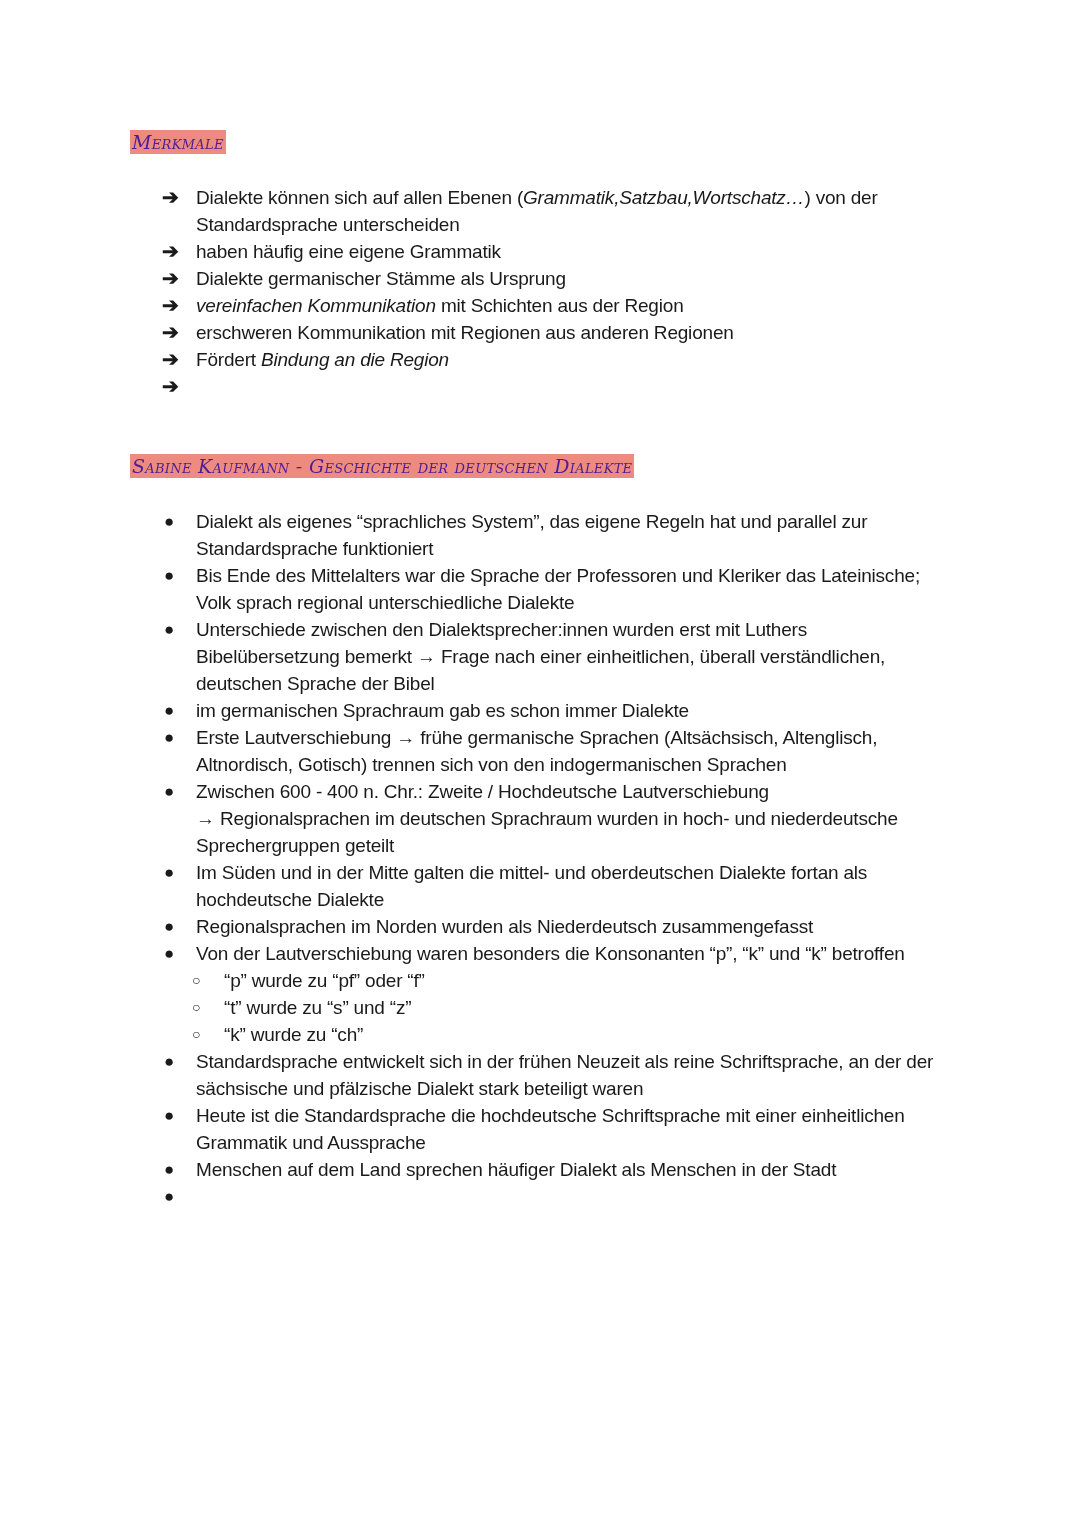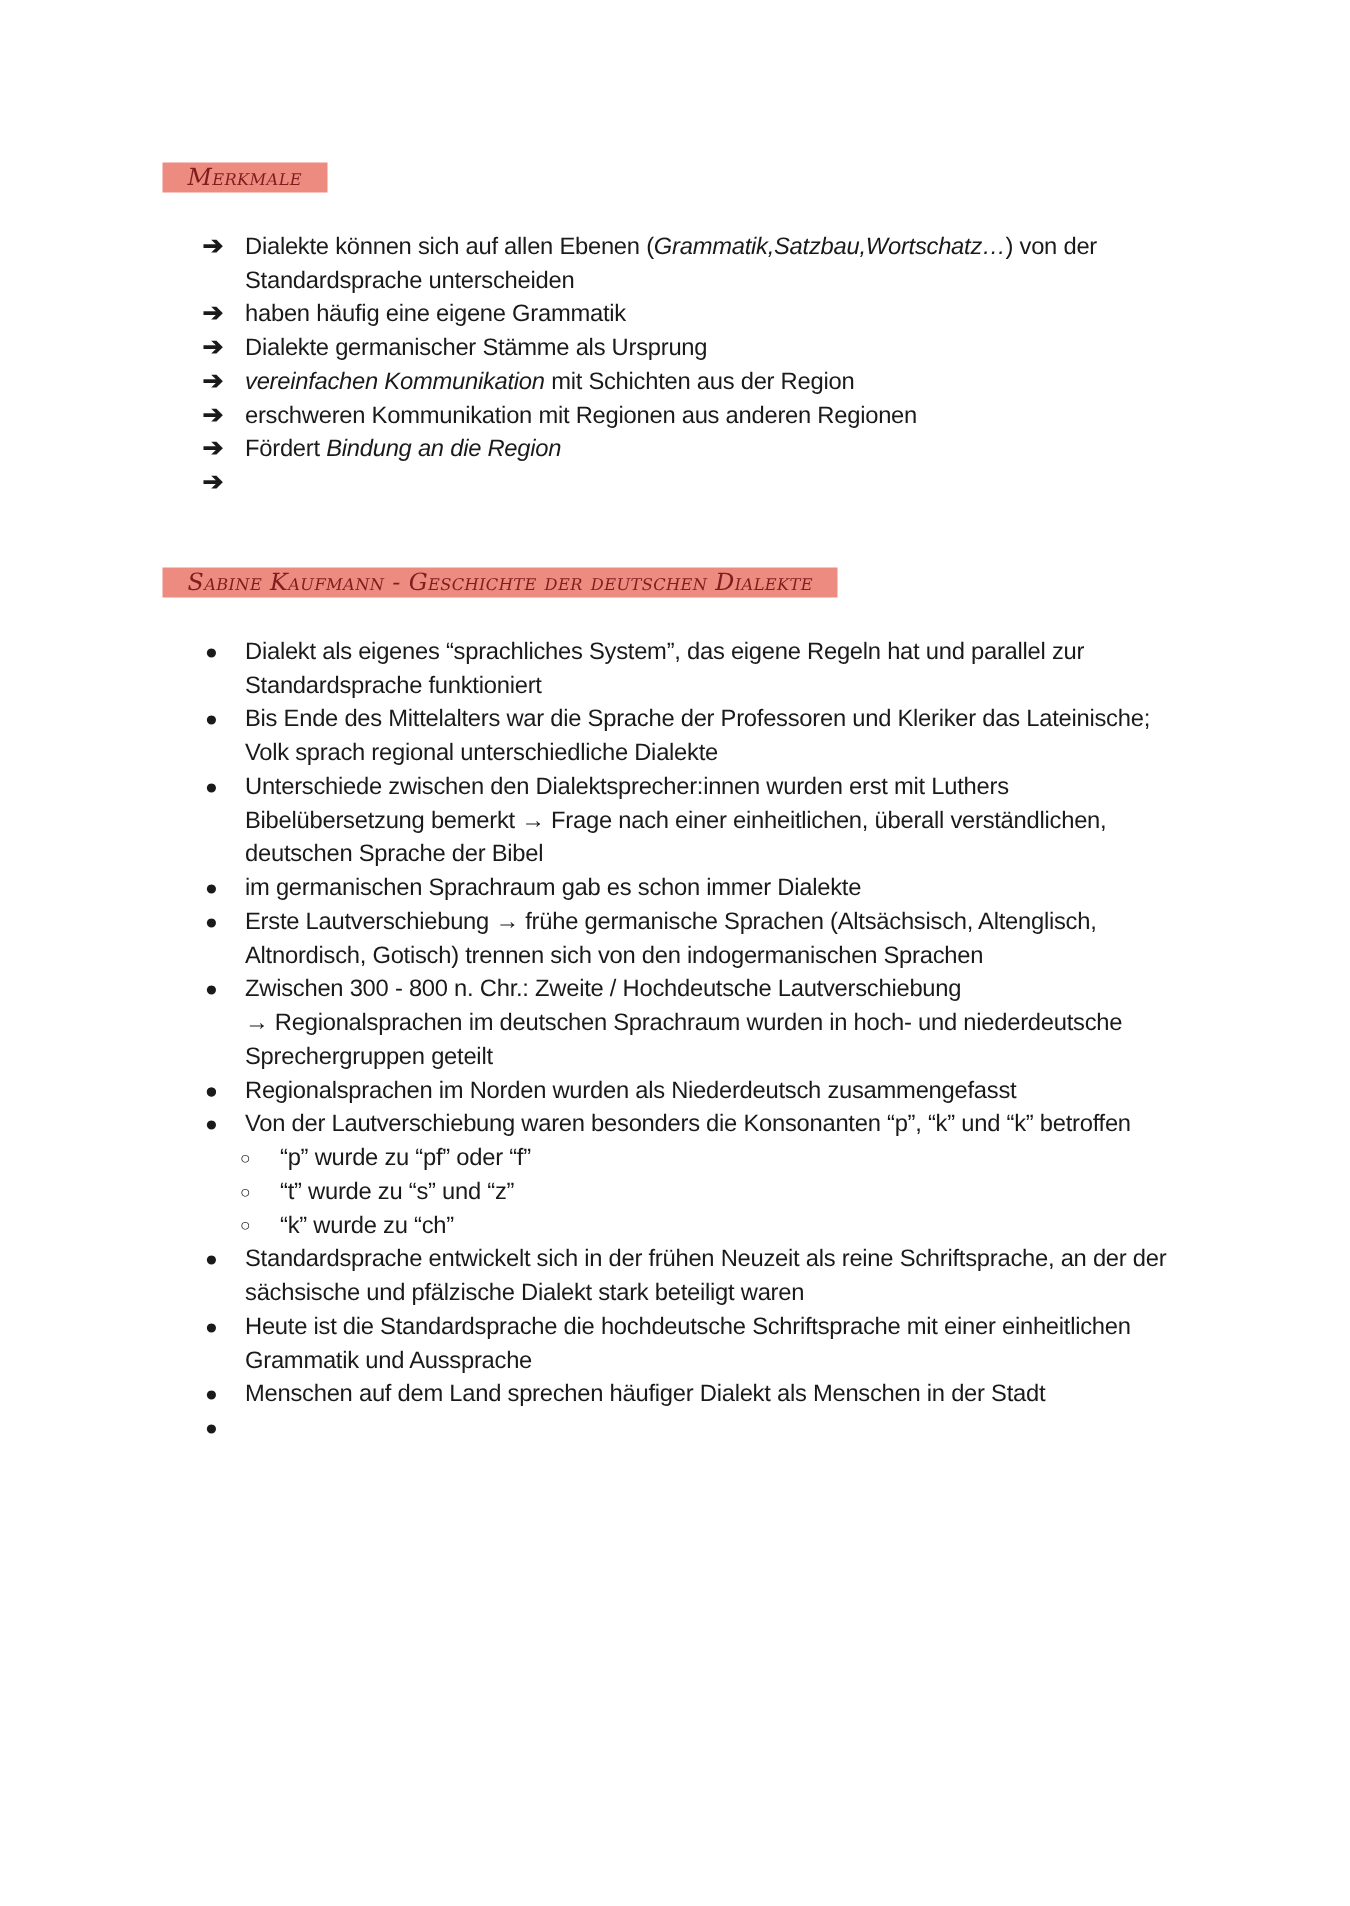--- a/index.html
+++ b/index.html
@@ -20,28 +20,28 @@
       left: 0;
       top: 0;
       width: 1080px;
       height: 1525px;
     }
     .heading {
       position: absolute;
       left: 130px;
       display: inline-block;
       background: #ee8b80;
-      color: #7f1d1d;
+      color: #4c1d95;
       font-family: "DejaVu Serif", serif;
       font-style: italic;
       font-variant: small-caps;
       font-size: 19px;
       letter-spacing: 0.3px;
       line-height: 24px;
-      padding: 0 20px;
+      padding: 0 2px;
       white-space: nowrap;
     }
     .h1 { top: 130px; }
     .h2 { top: 454px; }
     ul.list {
       position: absolute;
       left: 160px;
       margin: 0;
       padding: 0;
       list-style: none;
@@ -102,22 +102,22 @@
       <li><span class="marker">➔</span></li>
     </ul>
 
   <div class="heading h2">Sabine Kaufmann - Geschichte der deutschen Dialekte</div>
   <ul class="list list2">
       <li><span class="marker">●</span><span>Dialekt als eigenes “sprachliches System”, das eigene Regeln hat und parallel zur Standardsprache funktioniert</span></li>
       <li><span class="marker">●</span><span>Bis Ende des Mittelalters war die Sprache der Professoren und Kleriker das Lateinische; Volk sprach regional unterschiedliche Dialekte</span></li>
       <li><span class="marker">●</span><span>Unterschiede zwischen den Dialektsprecher:innen wurden erst mit Luthers Bibelübersetzung bemerkt → Frage nach einer einheitlichen, überall verständlichen, deutschen Sprache der Bibel</span></li>
       <li><span class="marker">●</span><span>im germanischen Sprachraum gab es schon immer Dialekte</span></li>
       <li><span class="marker">●</span><b>Erste Lautverschiebung</b><span> → frühe germanische Sprachen (Altsächsisch, Altenglisch, Altnordisch, Gotisch) trennen sich von den indogermanischen Sprachen</span></li>
-      <li><span class="marker">●</span><span>Zwischen 300 - 800 n. Chr.: </span><b>Zweite / Hochdeutsche Lautverschiebung</b><br><span>→ Regionalsprachen im deutschen Sprachraum wurden in hoch- und niederdeutsche Sprechergruppen geteilt</span></li>
-      <li><span class="marker">●</span></li>
+      <li><span class="marker">●</span><span>Zwischen 600 - 400 n. Chr.: </span><b>Zweite / Hochdeutsche Lautverschiebung</b><br><span>→ Regionalsprachen im deutschen Sprachraum wurden in hoch- und niederdeutsche Sprechergruppen geteilt</span></li>
+      <li><span class="marker">●</span><span>Im Süden und in der Mitte galten die mittel- und oberdeutschen Dialekte fortan als hochdeutsche Dialekte</span></li>
       <li><span class="marker">●</span><span>Regionalsprachen im Norden wurden als Niederdeutsch zusammengefasst</span></li>
       <li><span class="marker">●</span><span>Von der Lautverschiebung waren besonders die Konsonanten “p”, “k” und “k” betroffen</span></li>
       <li style="padding-left: 0px;">
         <ul class="sub">
           <li><span class="marker">○</span><span>“p” wurde zu “pf” oder “f”</span></li>
           <li><span class="marker">○</span><span>“t” wurde zu “s” und “z”</span></li>
           <li><span class="marker">○</span><span>“k” wurde zu “ch”</span></li>
         </ul>
       </li>
       <li><span class="marker">●</span><span>Standardsprache entwickelt sich in der frühen Neuzeit als reine Schriftsprache, an der der sächsische und pfälzische Dialekt stark beteiligt waren</span></li>

